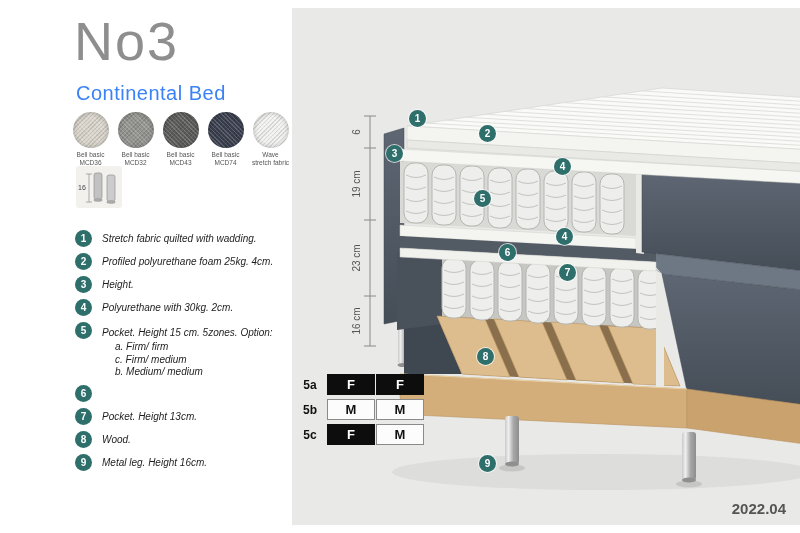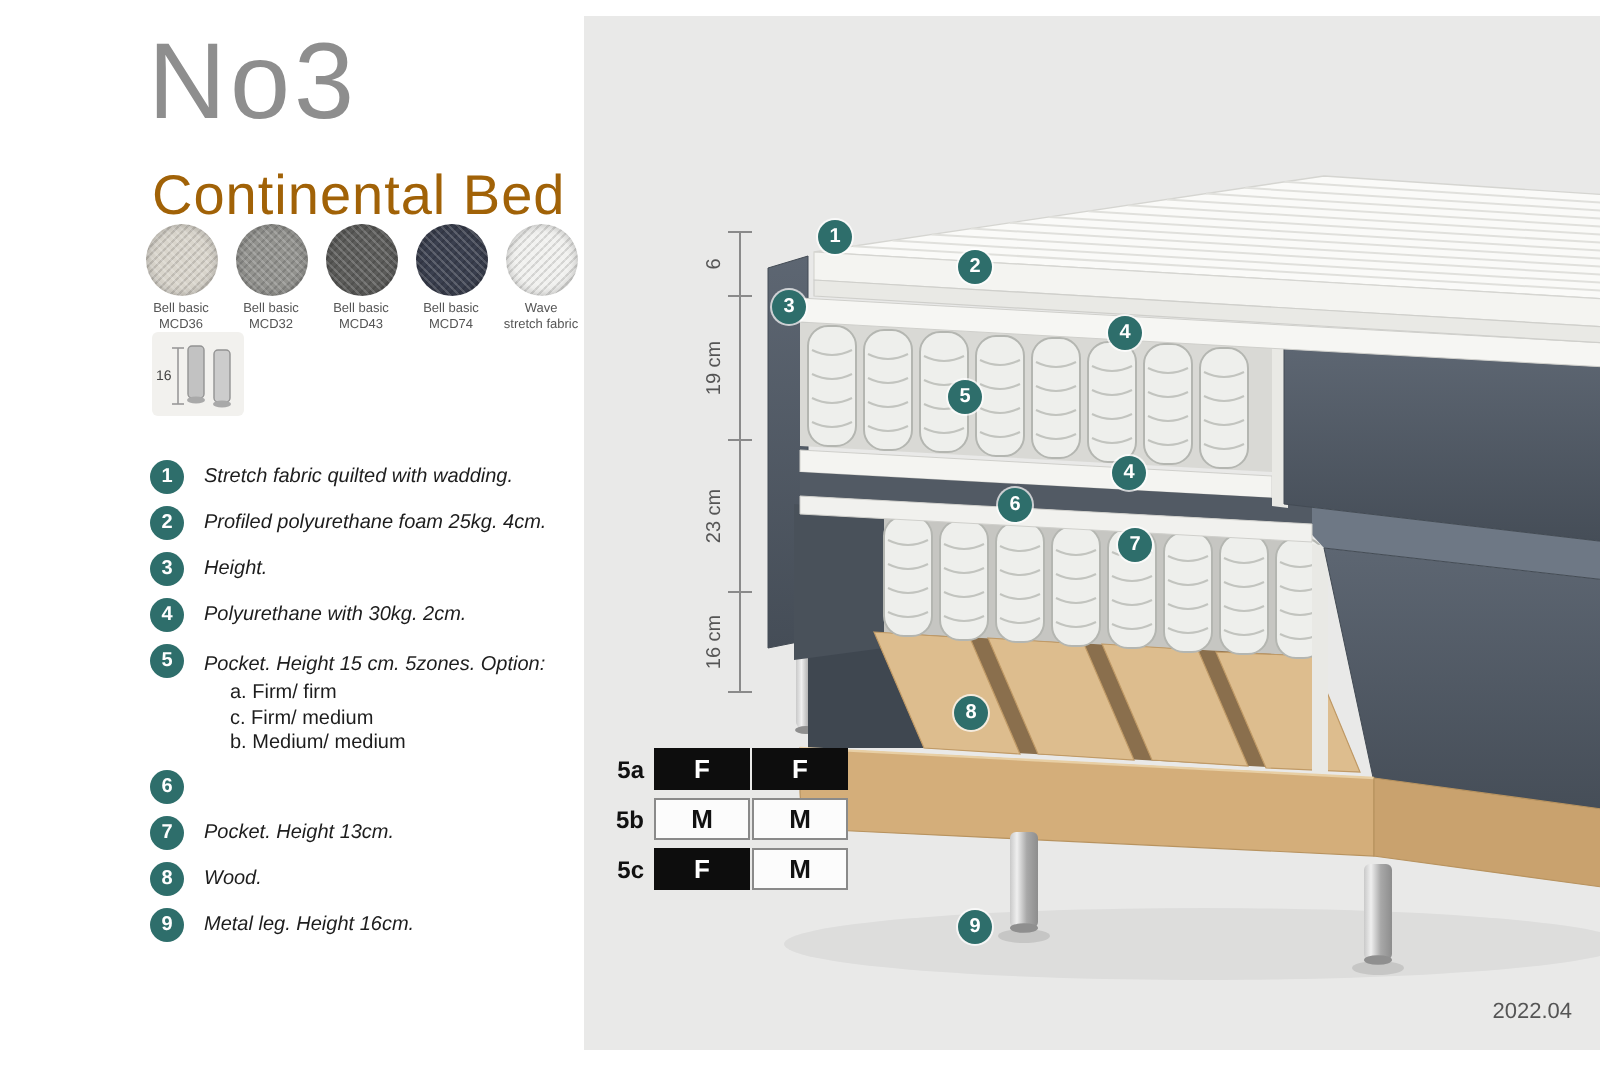--- a/index.html
+++ b/index.html
@@ -2,52 +2,52 @@
 <html><head>
 <meta charset="utf-8">
 <style>
   html,body{margin:0;padding:0;background:#ffffff;}
   .page{position:relative;width:800px;height:533px;overflow:hidden;background:#ffffff;
         font-family:"Liberation Sans",sans-serif;margin-left:20px;}
 
   
   .title{position:absolute;left:54px;top:10px;font-size:54px;font-weight:400;
          color:#8e8e8e;letter-spacing:2px;}
-  .subtitle{position:absolute;left:56px;top:82px;font-size:28px;color:#a16207;letter-spacing:.5px;}
+  .subtitle{position:absolute;left:56px;top:82px;font-size:20px;color:#3b82f6;letter-spacing:.5px;}
   .swatches{position:absolute;left:50px;top:112px;display:flex;gap:4px;}
   .swatch{width:41px;display:flex;flex-direction:column;align-items:center;}
   .disc{width:36px;height:36px;border-radius:50%;
         background-image:
           repeating-linear-gradient(45deg, rgba(255,255,255,.18) 0 1px, transparent 1px 3px),
           repeating-linear-gradient(135deg, rgba(0,0,0,.12) 0 1px, transparent 1px 3px);
         box-shadow:inset 0 0 5px rgba(0,0,0,.28);}
   .s-label{margin-top:3px;font-size:6.5px;line-height:1.2;color:#555;text-align:center;}
   .leg-icon-wrap{position:absolute;left:56px;top:166px;}
   .legend{position:absolute;left:55px;top:230px;display:flex;flex-direction:column;gap:6px;width:215px;}
   .li{display:flex;gap:10px;}
   .badge{width:17px;height:17px;border-radius:50%;background:#2e6e6b;color:#fff;
          font-size:10px;font-weight:bold;display:flex;align-items:center;justify-content:center;
          flex-shrink:0;}
   .txt{font-size:10px;color:#1d1d1d;line-height:17px;white-space:nowrap;font-style:italic;}
-  .opts{font-size:10px;color:#1d1d1d;line-height:12.5px;padding-left:13px;white-space:nowrap;}
+  .opts{font-size:10px;color:#1d1d1d;line-height:12.5px;padding-left:13px;white-space:nowrap;font-style:italic;}
 
   
   .right-panel{position:absolute;left:272px;top:8px;width:520px;height:517px;background:#e9e9e8;}
   .bed-svg{position:absolute;left:50px;top:68px;}
   .callout{position:absolute;width:17px;height:17px;border-radius:50%;background:#2e6e6b;color:#fff;
            font-size:10px;font-weight:bold;display:flex;align-items:center;justify-content:center;
            box-shadow:0 0 0 1px rgba(255,255,255,.7);}
   .firmness{position:absolute;left:6px;top:366px;}
   .frow{display:flex;align-items:center;margin-bottom:4px;}
-  .flabel{width:24px;text-align:right;margin-right:5px;font-size:12px;font-weight:bold;color:#111;}
+  .flabel{width:24px;text-align:center;margin-right:5px;font-size:12px;font-weight:bold;color:#111;}
   .fcell{width:48px;height:21px;display:flex;align-items:center;justify-content:center;
          font-size:13px;font-weight:bold;margin-right:1px;box-sizing:border-box;}
   .fcell.dark{background:#0d0d0d;color:#ffffff;}
   .fcell.light{background:#fcfcfc;color:#111;border:1px solid #8a8a8a;}
-  .date{position:absolute;right:26px;top:492px;font-size:11px;color:#555;}
+  .date{position:absolute;right:26px;top:492px;font-size:15px;color:#555;font-weight:bold;}
 </style>
 </head>
 <body>
 
 <div class="page">
 
   <div class="title">No3</div>
   <div class="subtitle">Continental Bed</div>
 
   <div class="swatches">

